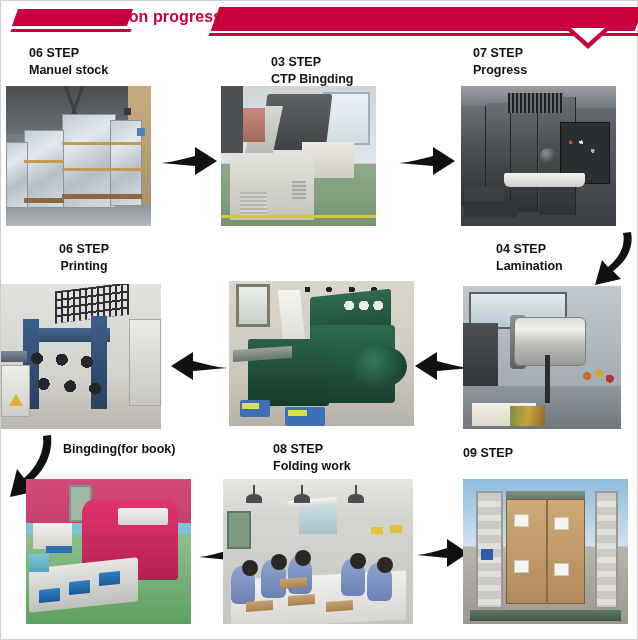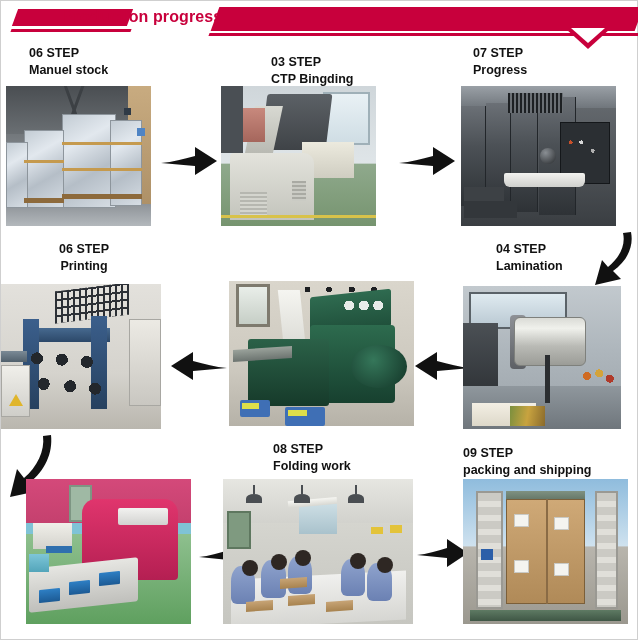--- a/index.html
+++ b/index.html
@@ -361,20 +361,21 @@
     <div class="layer post"></div>
   </div>
 
   <div class="arrow-curve" style="left:0px; top:430px;">
     <svg width="58" height="70" viewBox="0 0 58 70">
       <path d="M50 4 C 52 22, 44 40, 28 52 L 37 60 L 9 66 L 16 38 L 23 47 C 36 36, 44 20, 42 5 Z" fill="#111"></path>
     </svg>
   </div>
 
   <div class="step-label" style="left:62px; top:440px;">
+    <span class="step-name">Bingding(for book)</span>
   </div>
   <div class="photo ph7" style="left:25px; top:478px; width:165px; height:145px;">
     <div class="layer wallpink"></div>
     <div class="layer door"></div>
     <div class="layer wainscot"></div>
     <div class="layer stack"></div>
     <div class="layer pallet"></div>
     <div class="layer machine"></div>
     <div class="layer mpanel"></div>
     <div class="layer conveyor"></div>
@@ -425,21 +426,20 @@
   </div>
 
   <div class="arrow-straight" style="left:414px; top:533px;">
     <svg width="56" height="38" viewBox="0 0 56 38">
       <path d="M2 21 C 12 20, 22 17, 32 14 L 32 5 L 53 19 L 32 33 L 32 24 C 22 23, 12 22, 2 21 Z" fill="#111"></path>
     </svg>
   </div>
 
   <div class="step-label" style="left:462px; top:444px;">
     <span class="step-num">09  STEP</span>
-    <span class="step-name">packing and shipping</span>
   </div>
   <div class="photo ph9" style="left:462px; top:478px; width:165px; height:145px;">
     <div class="layer sky"></div>
     <div class="layer top"></div>
     <div class="layer inner"></div>
     <div class="layer seam"></div>
     <div class="layer lab" style="left:31%; top:24%;"></div>
     <div class="layer lab" style="left:55%; top:26%;"></div>
     <div class="layer lab" style="left:31%; top:56%;"></div>
     <div class="layer lab" style="left:55%; top:58%;"></div>

